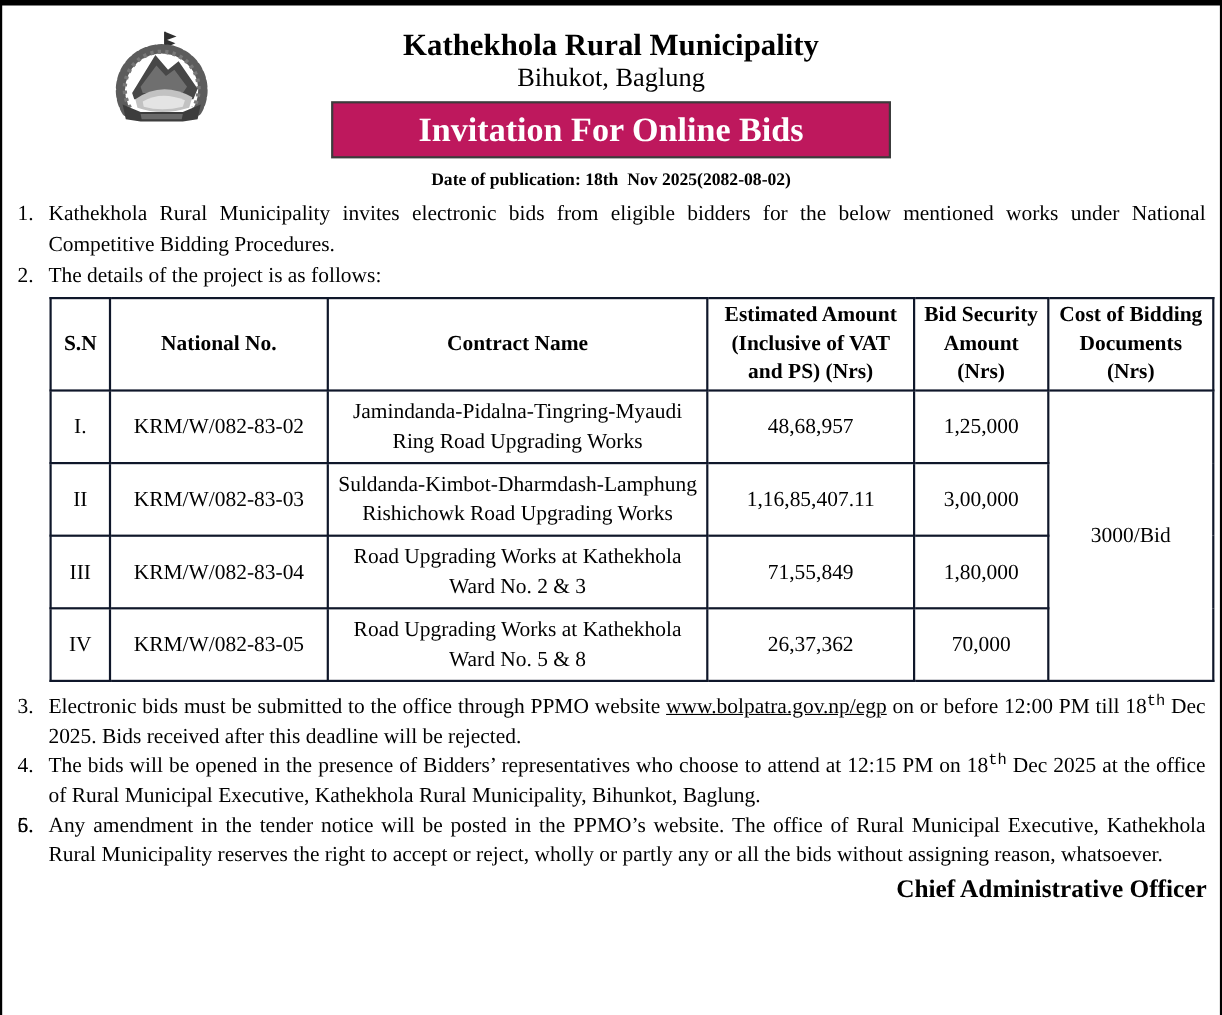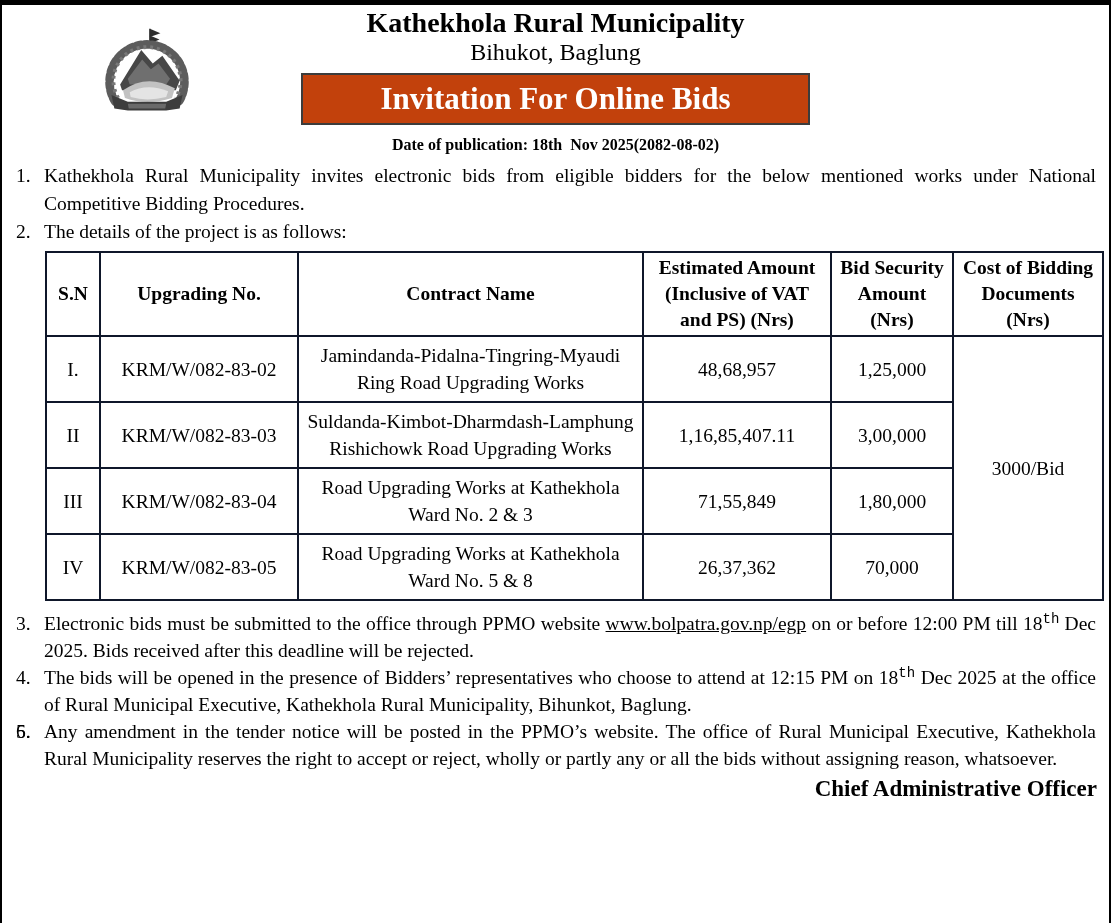--- a/index.html
+++ b/index.html
@@ -18,29 +18,29 @@
   }
 
   
   .logo {
     position: absolute;
     left: 97px;
     top: 20px;
     width: 96px;
     height: 96px;
   }
-  .header-text { text-align: center; padding-top: 1px; }
+  .header-text { text-align: center; padding-top: 20px; }
   .org    { font-size: 28px; font-weight: bold; line-height: 34px; }
   .office { font-size: 37px; font-weight: bold; line-height: 47px; }
   .addr   { font-size: 24px; font-weight: normal; line-height: 25px; }
 
   .banner-wrap { text-align: center; margin-top: 10px; }
   .banner {
     display: inline-block;
-    background: #c2410c;
+    background: #be185d;
     color: #fff;
     font-size: 31px;
     font-weight: bold;
     line-height: 38px;
     padding: 5px 34px;
     min-width: 505px;
     box-shadow: 0 0 0 2px #3c3c3c;
   }
 
   .date-line {
@@ -144,21 +144,21 @@
       <col style="width:54px">
         <col style="width:198px">
         <col style="width:345px">
       <col style="width:188px">
         <col style="width:122px">
         <col style="width:150px">
     </colgroup>
     <thead>
       <tr>
         <th>S.N</th>
-        <th>Upgrading No.</th>
+        <th>National No.</th>
         <th>Contract Name</th>
         <th>Estimated Amount (Inclusive of VAT and PS) (Nrs)</th>
         <th>Bid Security Amount (Nrs)</th>
         <th>Cost of Bidding Documents (Nrs)</th>
       </tr>
     </thead>
     <tbody>
       <tr>
         <td>I.</td>
         <td>KRM/W/082-83-02</td>

